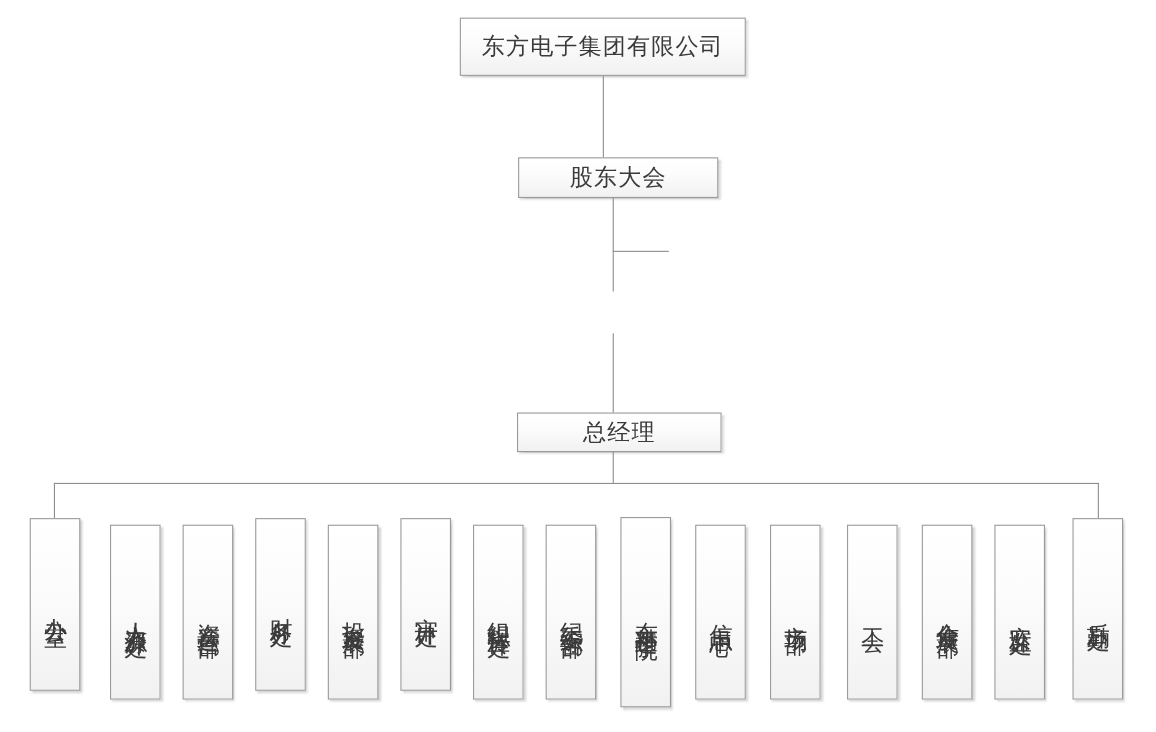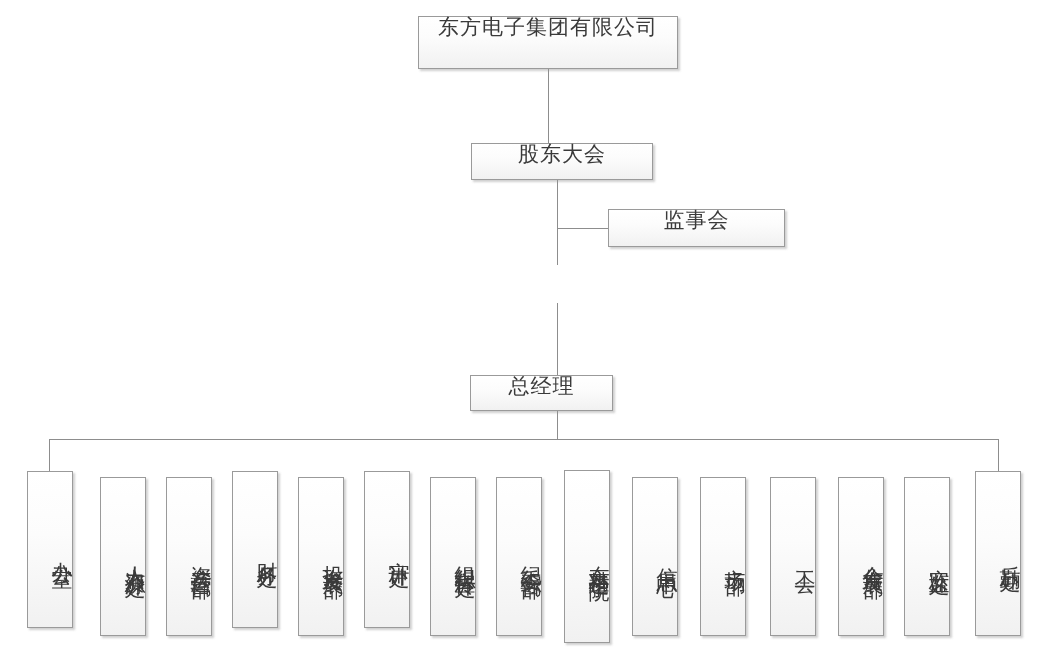--- a/index.html
+++ b/index.html
@@ -21,20 +21,21 @@
     height: 665px;
   }
 
   
   .node {
     position: absolute;
     background: linear-gradient(to bottom, #ffffff 0%, #fcfcfc 40%, #f1f1f1 100%);
     border: 1px solid #9a9a9a;
     box-shadow: 2px 2px 2px rgba(150,150,150,0.45);
     display: flex;
+    align-items: center;
     justify-content: center;
     color: #3a3a3a;
   }
   .node.h {            
     font-size: 21px;
     letter-spacing: 1px;
     line-height: 1;
   }
   .node.v {            
     writing-mode: vertical-rl;
@@ -76,26 +77,23 @@
   <div class="line v" style="left:998px; top:439px; height:32px;"></div>
 
   <div class="node h" style="left:418px; top:16px; width:260px; height:53px;">
     <span class="label">东方电子集团有限公司</span>
   </div>
 
   <div class="node h" style="left:471px; top:143px; width:182px; height:37px;">
     <span class="label">股东大会</span>
   </div>
 
-  <div class="node h" style="left:608px; top:209px; width:177px; height:38px;">
-    <span class="label">监事会</span>
-  </div>
 
 
-  <div class="node h" style="left:470px; top:375px; width:143px; height:36px;">
+  <div class="node h" style="left:470px; top:375px; width:186px; height:36px;">
     <span class="label">总经理</span>
   </div>
 
   <div class="node v" style="left:27px; top:471px; width:46px; height:157px;">
     <span class="label">办公室</span>
   </div>
 
   <div class="node v" style="left:100px; top:477px; width:46px; height:159px;">
     <span class="label">人力资源处</span>
   </div>

